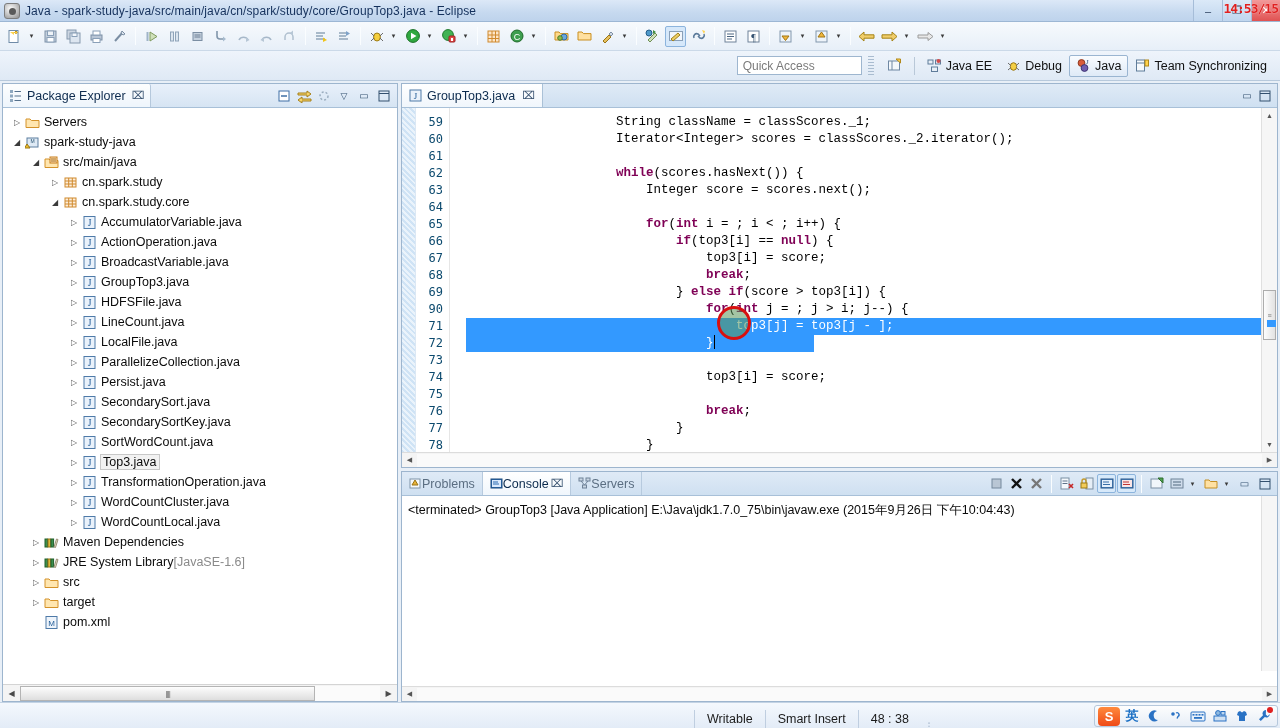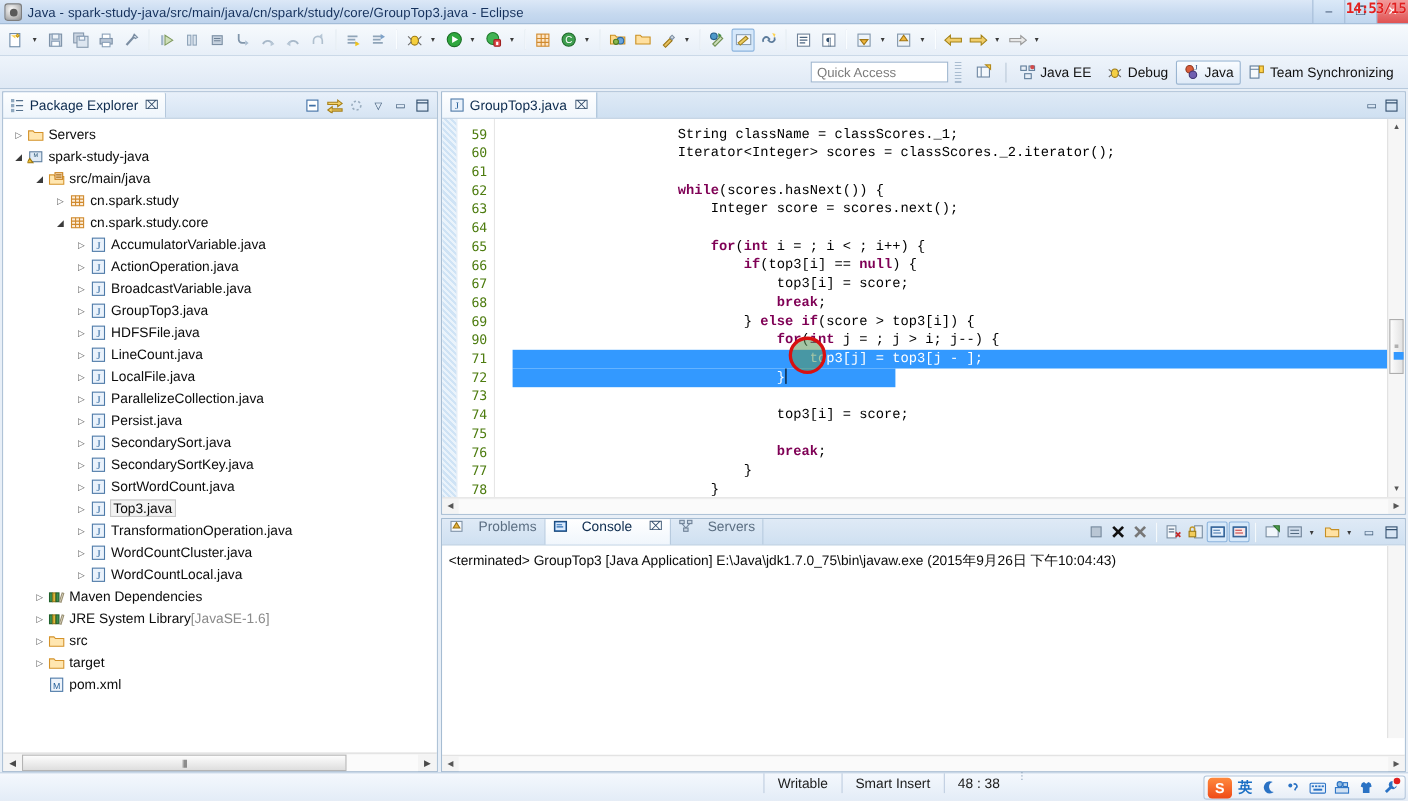--- a/index.html
+++ b/index.html
@@ -242,21 +242,21 @@
   }
   .marker-bar {
     width: 14px; flex: none;
     background: repeating-linear-gradient(45deg,#cfe3f5 0 2px,#eaf3fb 2px 4px);
     border-right: 1px solid #dce8f4;
   }
   .line-numbers {
     width: 34px; flex: none; text-align: right;
     padding: 6px 6px 0 0;
     font-family: "DejaVu Sans Mono", monospace;
-    font-size: 12px; color: #4d7c0f; line-height: 17px;
+    font-size: 12px; color: #0c4a6e; line-height: 17px;
     background: #fff;
     border-right: 1px solid #e6e6e6;
   }
   .folding {
     width: 12px; flex: none; background: #fff;
     padding-top: 6px; line-height: 17px;
   }
   .code-text {
     flex: 1; padding: 6px 0 0 4px;
     font-family: "DejaVu Sans Mono", monospace;
@@ -319,21 +319,21 @@
     background: #fff; border: 1px solid #9db5ce;
     display: flex; flex-direction: column;
   }
   .console-tabbar {
     height: 24px;
     background: linear-gradient(#dfeaf6, #cfe0f1);
     display: flex; align-items: stretch;
     border-bottom: 1px solid #a8c0d8;
   }
   .ctab {
-    display: flex; gap: 13px;
+    display: flex; align-items: center; gap: 0;
     padding: 0 7px; font-size: 12.5px; color: #5b6e82;
     border-right: 1px solid #b7cade;
   }
   .ctab.active {
     background: linear-gradient(#ffffff, #f0f6fc);
     color: #0b2a4d;
   }
   .console-tools {
     margin-left: auto; display: flex; align-items: center;
     gap: 1px; padding-right: 3px;
@@ -358,21 +358,21 @@
     height: 15px; flex: none; background: #f4f4f4;
     border-top: 1px solid #dcdcdc;
     display: flex; align-items: center;
   }
 
   
   .statusbar {
     height: 26px; flex: none;
     background: linear-gradient(#f4f8fd, #e3ecf7);
     border-top: 1px solid #c3d3e4;
-    display: flex; align-items: flex-start;
+    display: flex; align-items: flex-end;
     font-size: 12.5px; color: #1b1b1b;
     position: relative;
   }
   .sb-cell {
     padding: 0 12px; height: 18px; display: flex; align-items: center;
     border-right: 1px solid #bfcee0;
   }
   .sb-spacer { flex: 1; }
   .sb-left-sep { width: 1px; height: 18px; background: #bfcee0; margin-left: 694px; }
   .sb-dots {

